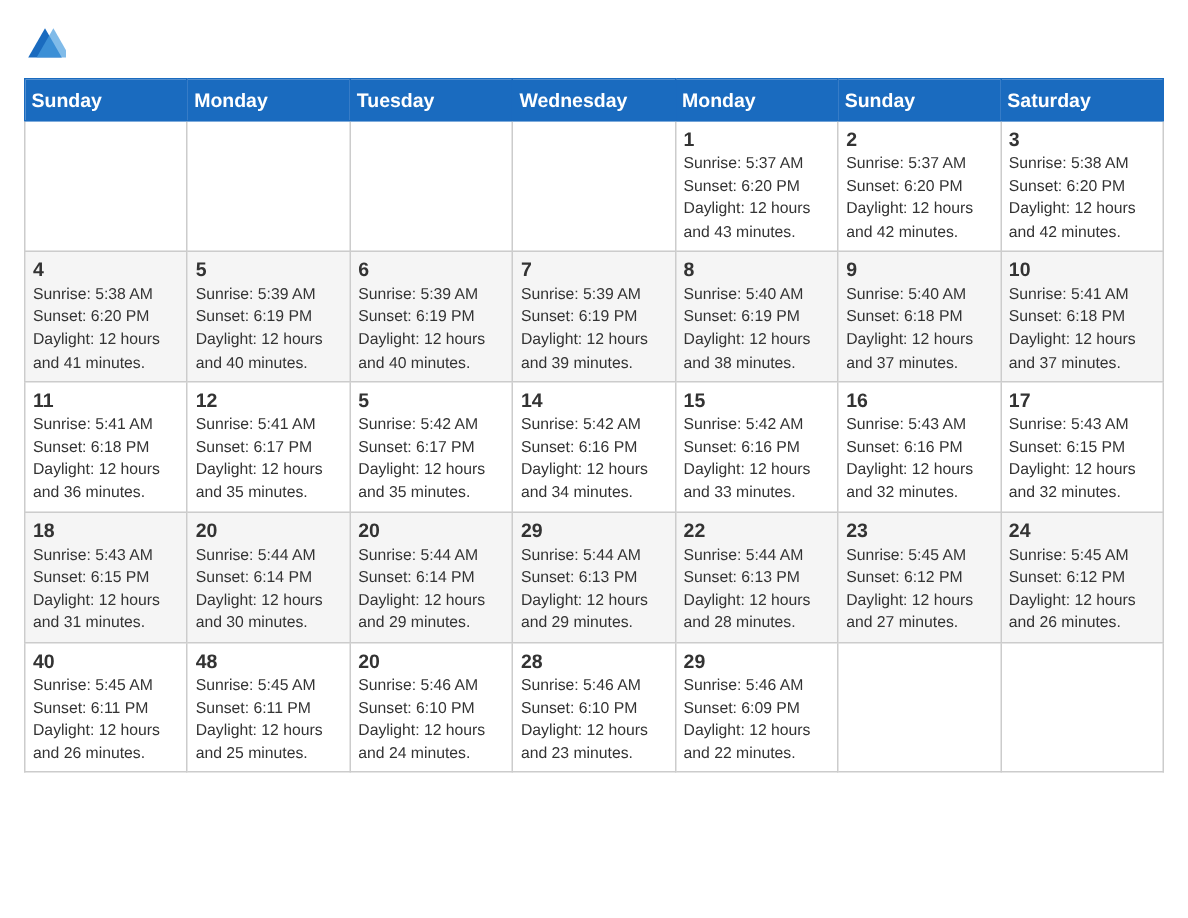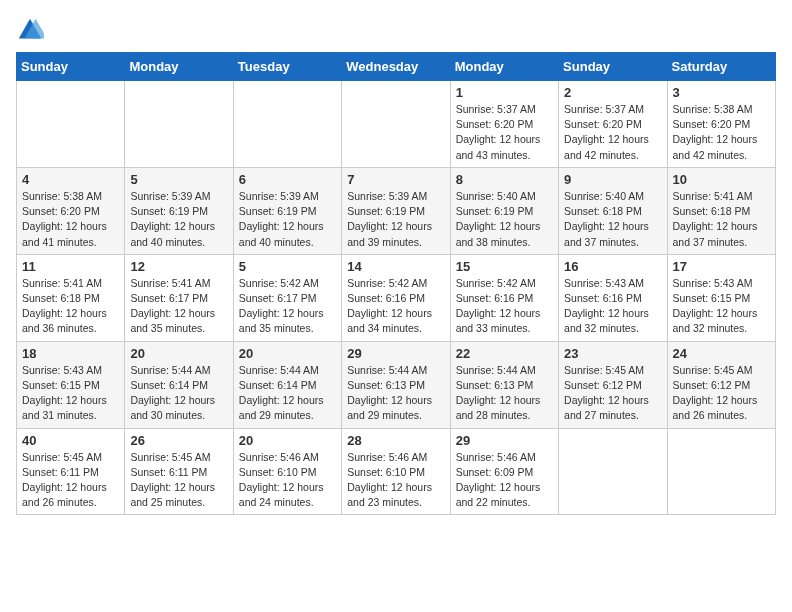--- a/index.html
+++ b/index.html
@@ -305,21 +305,21 @@
       </tr>
       <tr>
         <td>
           <span class="day-number">40</span>
           <div class="day-detail" style="white-space: pre-line;">Sunrise: 5:45 AM
 Sunset: 6:11 PM
 Daylight: 12 hours
 and 26 minutes.</div>
         </td>
         <td>
-          <span class="day-number">26</span>
+          <span class="day-number">48</span>
           <div class="day-detail" style="white-space: pre-line;">Sunrise: 5:45 AM
 Sunset: 6:11 PM
 Daylight: 12 hours
 and 25 minutes.</div>
         </td>
         <td>
           <span class="day-number">20</span>
           <div class="day-detail" style="white-space: pre-line;">Sunrise: 5:46 AM
 Sunset: 6:10 PM
 Daylight: 12 hours

